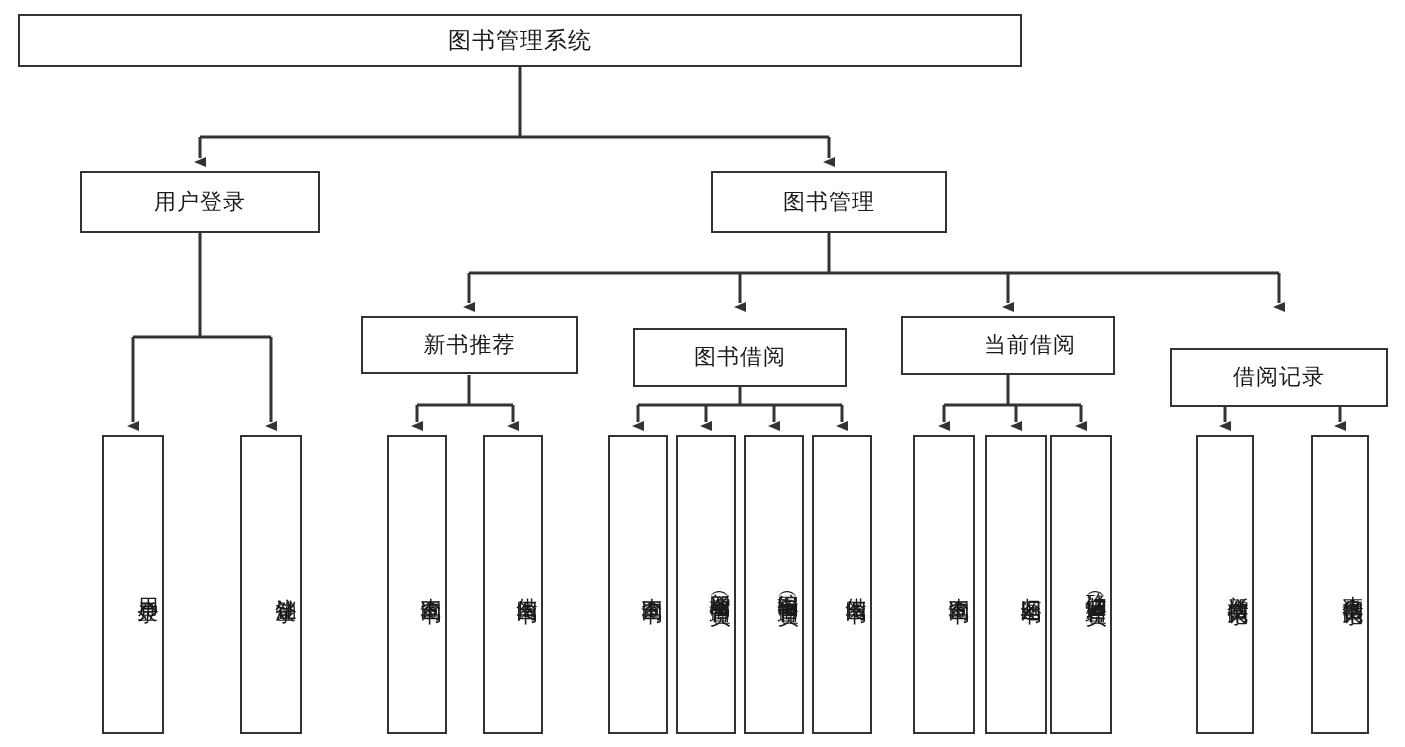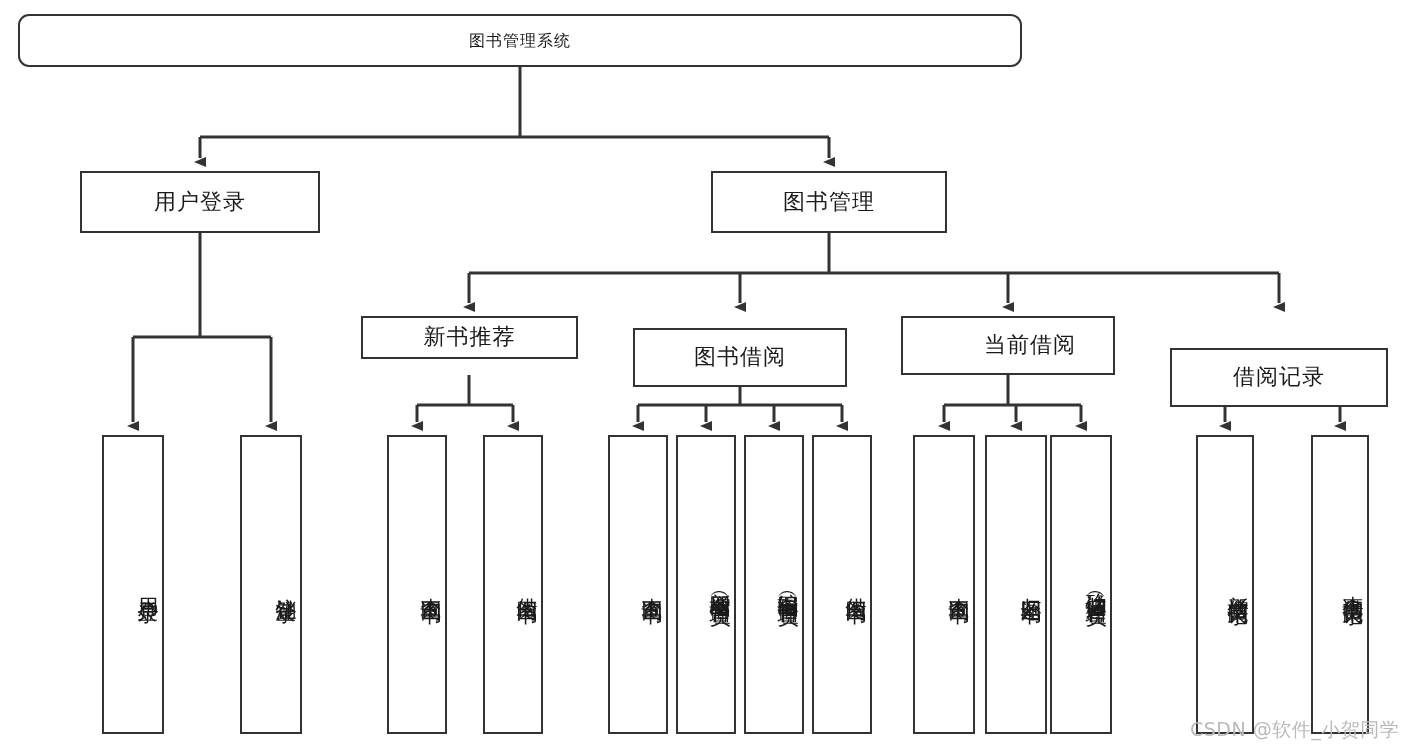--- a/index.html
+++ b/index.html
@@ -35,22 +35,21 @@
     align-items: center;
     justify-content: center;
     color: #1a1a1a;
   }
   .node.horiz {
     font-size: 22px;
     line-height: 1.2;
     letter-spacing: 1px;
   }
   .node.root {
-    font-size: 16px;
-    border-radius: 11px;
+    font-size: 23px;
   }
   .node.vert {
     writing-mode: vertical-rl;
     text-orientation: upright;
     font-size: 21px;
     line-height: 1.35;
     letter-spacing: 2px;
     padding: 4px 0;
     align-items: flex-start;
     justify-content: center;
@@ -120,21 +119,21 @@
   <div id="node-layer">
       <div class="node horiz root" style="left: 18px; top: 14px; width: 1004px; height: 53px;">
         <span>图书管理系统</span>
       </div>
       <div class="node horiz" style="left: 80px; top: 171px; width: 240px; height: 62px;">
         <span>用户登录</span>
       </div>
       <div class="node horiz" style="left: 711px; top: 171px; width: 236px; height: 62px;">
         <span>图书管理</span>
       </div>
-      <div class="node horiz" style="left: 361px; top: 316px; width: 217px; height: 43px;">
+      <div class="node horiz" style="left: 361px; top: 316px; width: 217px; height: 58px;">
         <span>新书推荐</span>
       </div>
       <div class="node horiz" style="left: 633px; top: 316px; width: 214px; height: 59px; margin-top: 12px;">
         <span>图书借阅</span>
       </div>
       <div class="node horiz" style="left: 901px; top: 316px; width: 214px; height: 59px; padding-left: 44px;">
         <span>当前借阅</span>
       </div>
       <div class="node horiz" style="left: 1170px; top: 316px; width: 218px; height: 59px; margin-top: 32px;">
         <span>借阅记录</span>
@@ -173,15 +172,14 @@
         <span class="vtext">确认归还（管理员）</span>
       </div>
       <div class="node vert" style="left: 1196px; top: 435px; width: 58px; height: 299px;">
         <span class="vtext">新增借阅记录</span>
       </div>
       <div class="node vert" style="left: 1311px; top: 435px; width: 58px; height: 299px;">
         <span class="vtext">查询借阅记录</span>
       </div>
     </div>
 
-  <div class="watermark" style="left: 1190px; top: 717px;">CSDN @软件_小贺同学</div>
 
 </div>
 
 </body></html>

